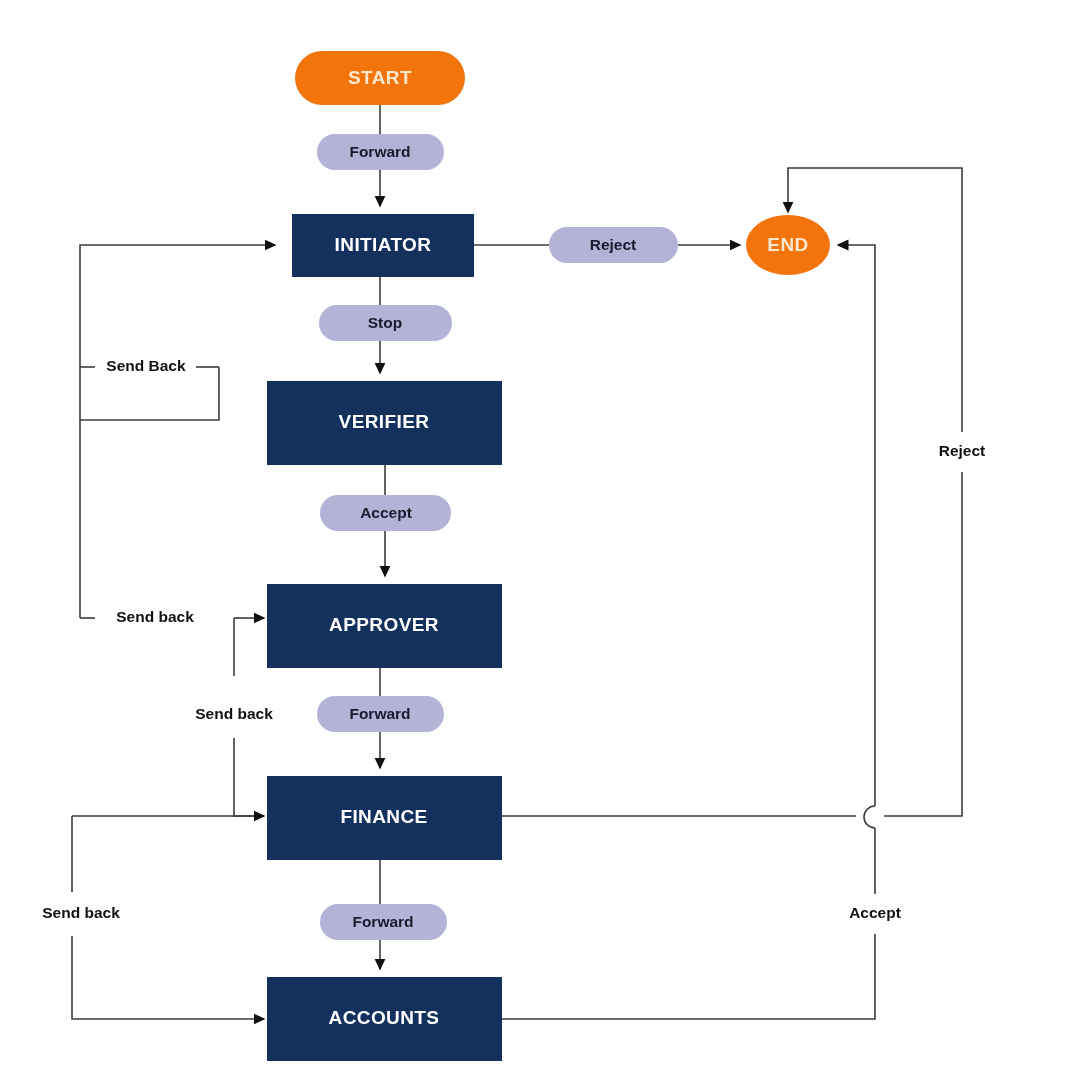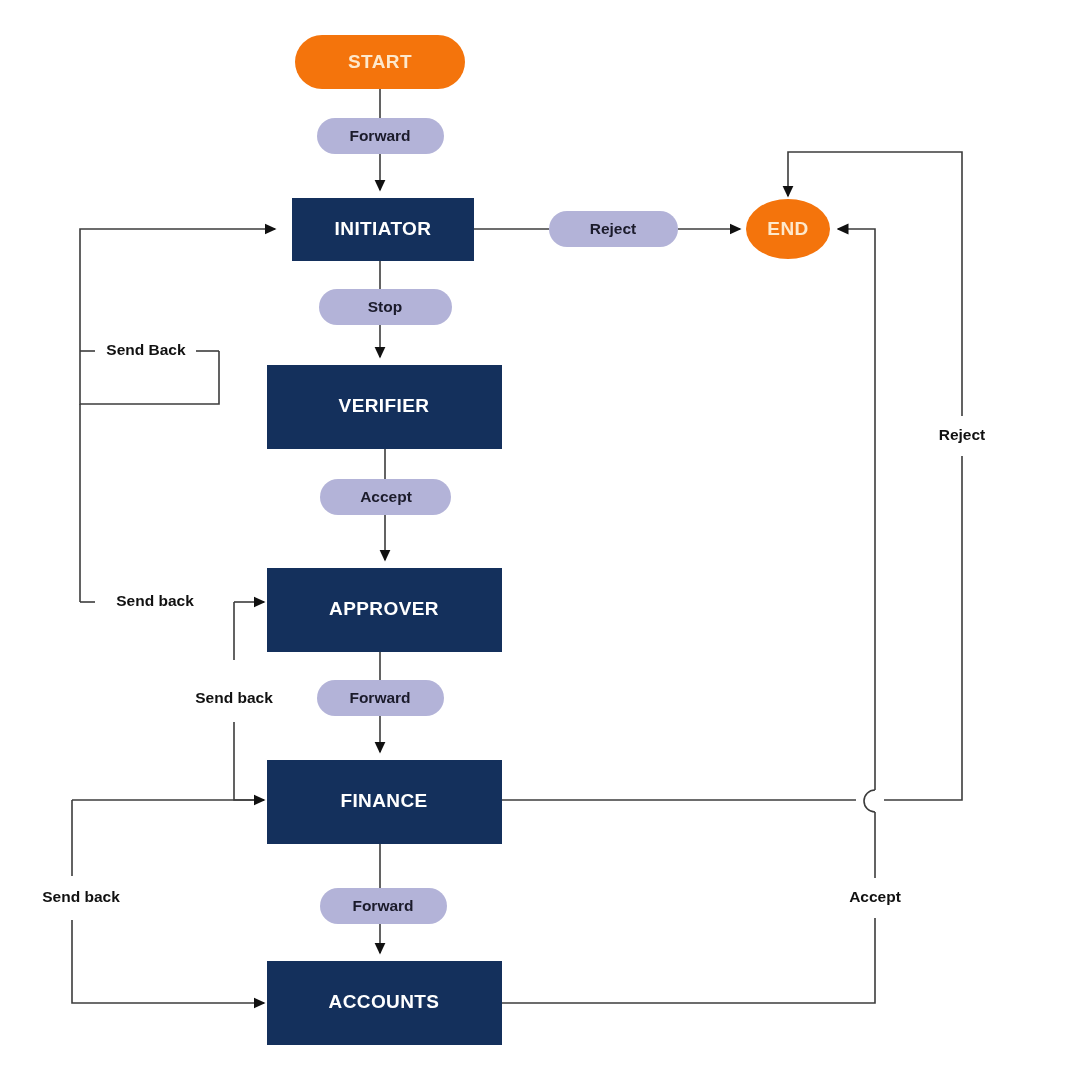--- a/index.html
+++ b/index.html
@@ -10,20 +10,21 @@
   body {
     width: 1080px;
     height: 1080px;
     font-family: "Liberation Sans", sans-serif;
     overflow: hidden;
   }
   #flow-root {
     position: relative;
     width: 1080px;
     height: 788px;
+    margin-top: 16px;
   }
   svg#flow-svg {
     display: block;
     width: 1080px;
     height: 1080px;
   }
   .node-box {
     stroke: none;
   }
   .node-label {

